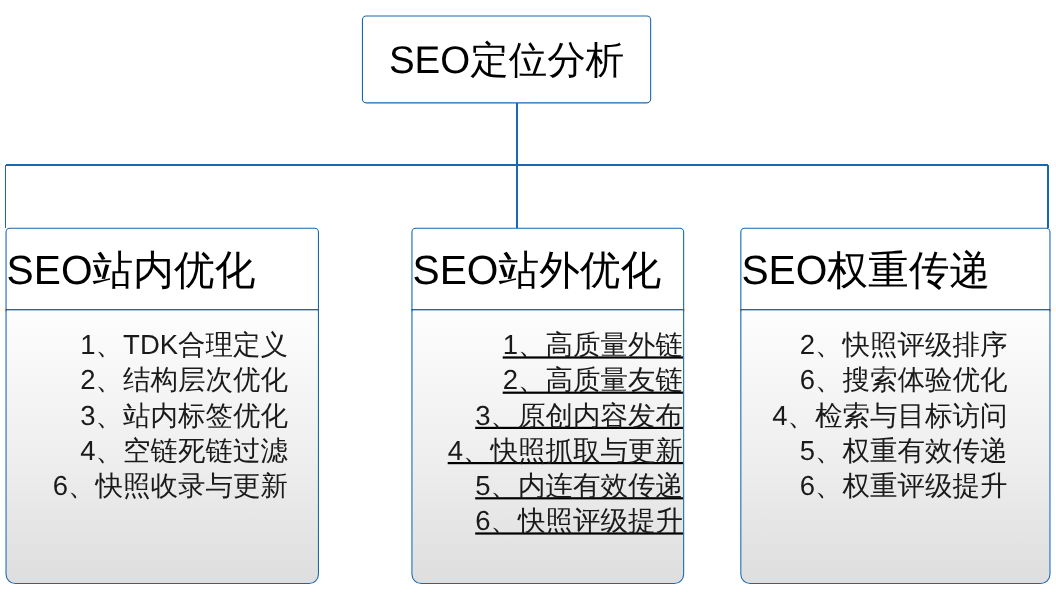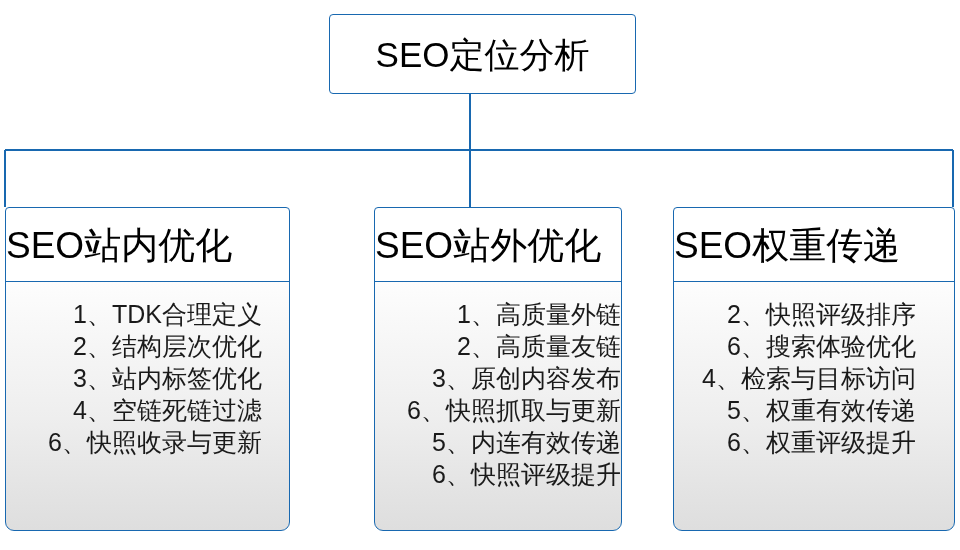--- a/index.html
+++ b/index.html
@@ -26,21 +26,21 @@
     width: 960px;
     height: 550px;
     pointer-events: none;
   }
 
   
   .root-node {
     position: absolute;
     left: 329px;
     top: 14px;
-    width: 307px;
+    width: 263px;
     height: 80px;
     box-sizing: border-box;
     border: 1.6px solid #1868b0;
     border-radius: 4px;
     background: #ffffff;
     display: flex;
     align-items: center;
     justify-content: center;
   }
   .root-node .node-title {
@@ -92,21 +92,21 @@
     flex-direction: column;
     justify-content: flex-start;
     align-items: flex-start;
     text-align: right;
   }
   .col-body .bullet-list {
     list-style: none;
     margin: 0;
     padding: 0 0 0 42px;
   }
-  .col-body.body-1 .bullet-list { padding-left: 32px; }
+  .col-body.body-1 .bullet-list { padding-left: 32px; text-decoration: underline; }
   .col-body.body-2 .bullet-list { padding-left: 28px; }
   .col-body .bullet-item {
     font-size: 25px;
     line-height: 32px;
     color: #1a1a1a;
     white-space: nowrap;
   }
 </style>
 </head>
 <body>
@@ -144,21 +144,21 @@
 
   <div class="column col-1">
     <div class="col-header">
       <span class="header-title">SEO站外优化</span>
     </div>
     <div class="col-body body-1">
       <ul class="bullet-list">
         <li class="bullet-item">1、高质量外链</li>
         <li class="bullet-item">2、高质量友链</li>
         <li class="bullet-item">3、原创内容发布</li>
-        <li class="bullet-item">6、快照抓取与更新</li>
+        <li class="bullet-item">4、快照抓取与更新</li>
         <li class="bullet-item">5、内连有效传递</li>
         <li class="bullet-item">6、快照评级提升</li>
       </ul>
     </div>
   </div>
 
   <div class="column col-2">
     <div class="col-header">
       <span class="header-title">SEO权重传递</span>
     </div>

